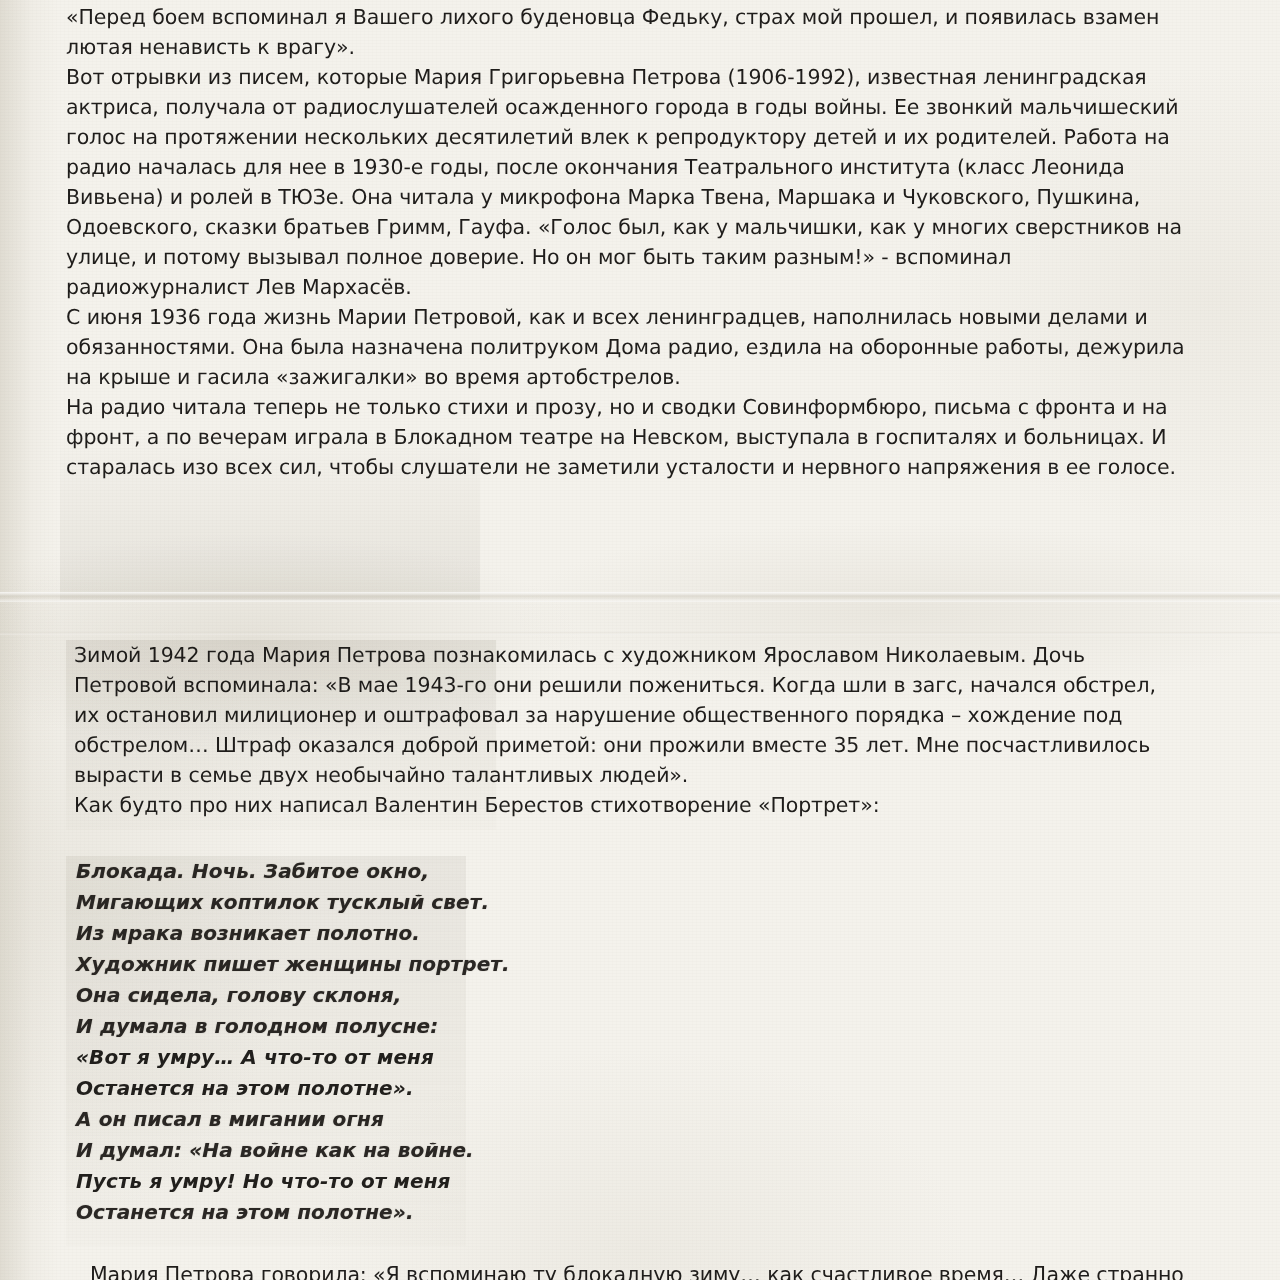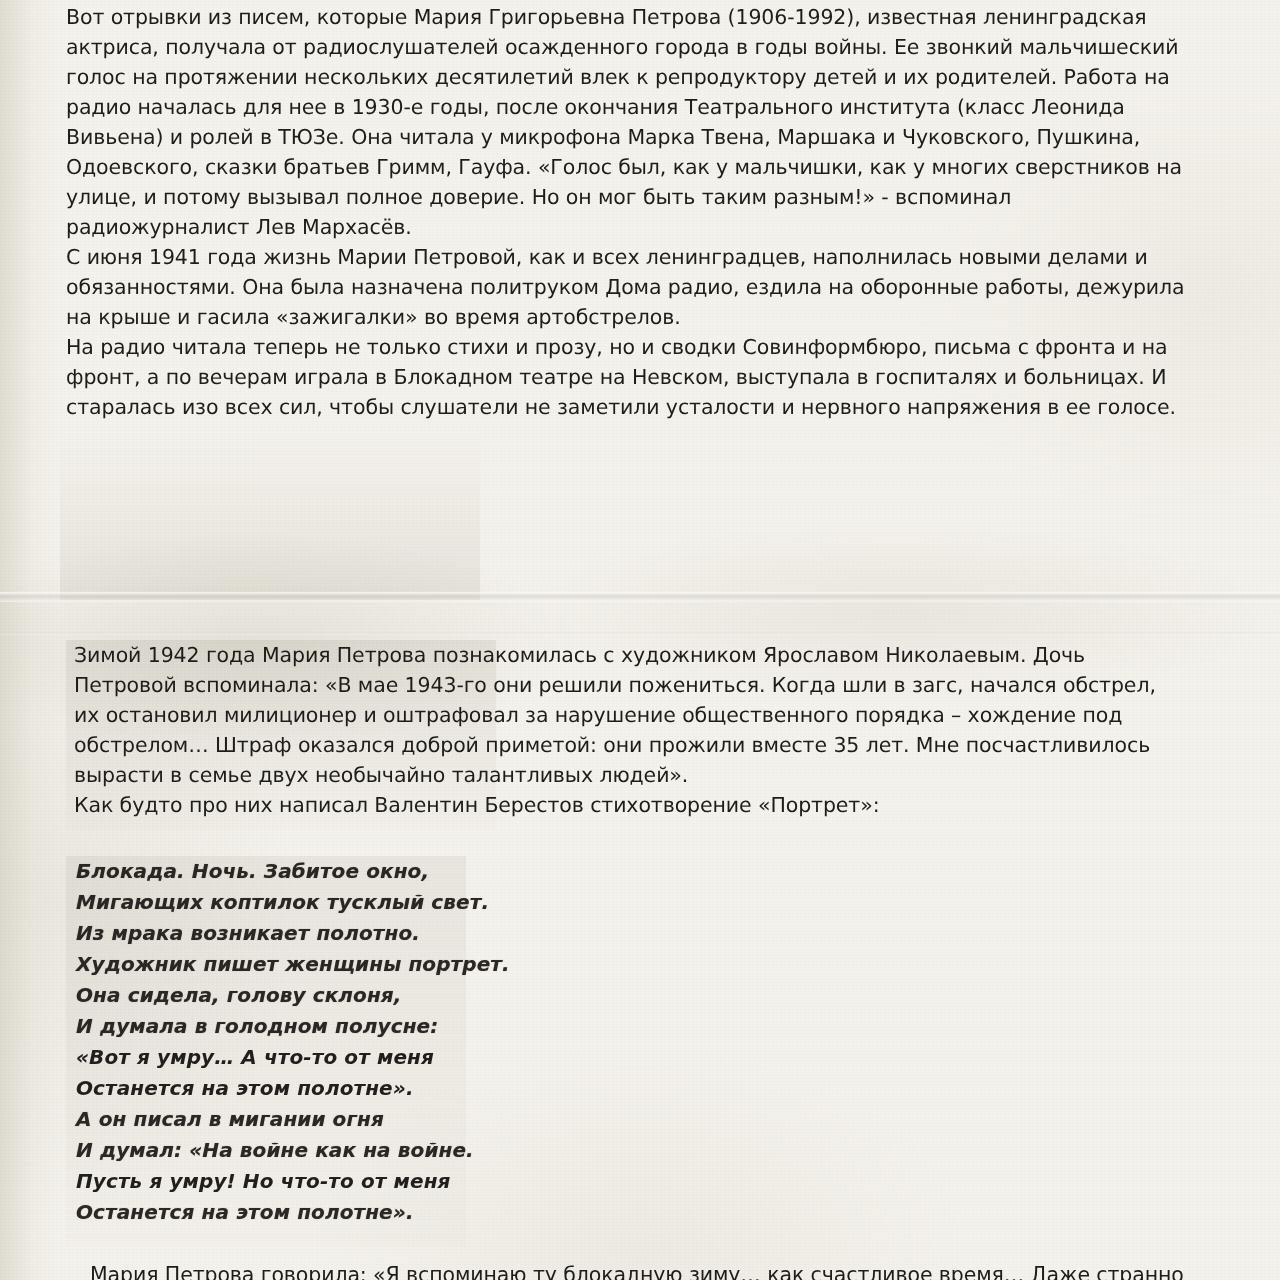--- a/index.html
+++ b/index.html
@@ -188,22 +188,23 @@
 </head>
 <body>
 
 <div class="page">
 
   <div class="gutter"></div>
   <div class="blotches"></div>
   <div class="grain"></div>
 
   <div class="block block-top">
+    <p class="para">«Перед боем вспоминал я Вашего лихого буденовца Федьку, страх мой прошел, и появилась взамен лютая ненависть к врагу».</p>
     <p class="para">Вот отрывки из писем, которые Мария Григорьевна Петрова (1906-1992), известная ленинградская актриса, получала от радиослушателей осажденного города в годы войны. Ее звонкий мальчишеский голос на протяжении нескольких десятилетий влек к репродуктору детей и их родителей. Работа на радио началась для нее в 1930-е годы, после окончания Театрального института (класс Леонида Вивьена) и ролей в ТЮЗе. Она читала у микрофона Марка Твена, Маршака и Чуковского, Пушкина, Одоевского, сказки братьев Гримм, Гауфа. «Голос был, как у мальчишки, как у многих сверстников на улице, и потому вызывал полное доверие. Но он мог быть таким разным!» - вспоминал радиожурналист Лев Мархасёв.</p>
-    <p class="para">С июня 1941 года жизнь Марии Петровой, как и всех ленинградцев, наполнилась новыми делами и обязанностями. Она была назначена политруком Дома радио, ездила на оборонные работы, дежурила на крыше и гасила «зажигалки» во время артобстрелов.</p>
+    <p class="para">С июня 1936 года жизнь Марии Петровой, как и всех ленинградцев, наполнилась новыми делами и обязанностями. Она была назначена политруком Дома радио, ездила на оборонные работы, дежурила на крыше и гасила «зажигалки» во время артобстрелов.</p>
     <p class="para">На радио читала теперь не только стихи и прозу, но и сводки Совинформбюро, письма с фронта и на фронт, а по вечерам играла в Блокадном театре на Невском, выступала в госпиталях и больницах. И старалась изо всех сил, чтобы слушатели не заметили усталости и нервного напряжения в ее голосе.</p>
   </div>
 
   <div class="ink-fade a"></div>
 
   <div class="seam"></div>
   <div class="seam2"></div>
 
   <div class="block block-bottom">
     <p class="para">Зимой 1942 года Мария Петрова познакомилась с художником Ярославом Николаевым. Дочь Петровой вспоминала: «В мае 1943-го они решили пожениться. Когда шли в загс, начался обстрел, их остановил милиционер и оштрафовал за нарушение общественного порядка – хождение под обстрелом… Штраф оказался доброй приметой: они прожили вместе 35 лет. Мне посчастливилось вырасти в семье двух необычайно талантливых людей».</p>

